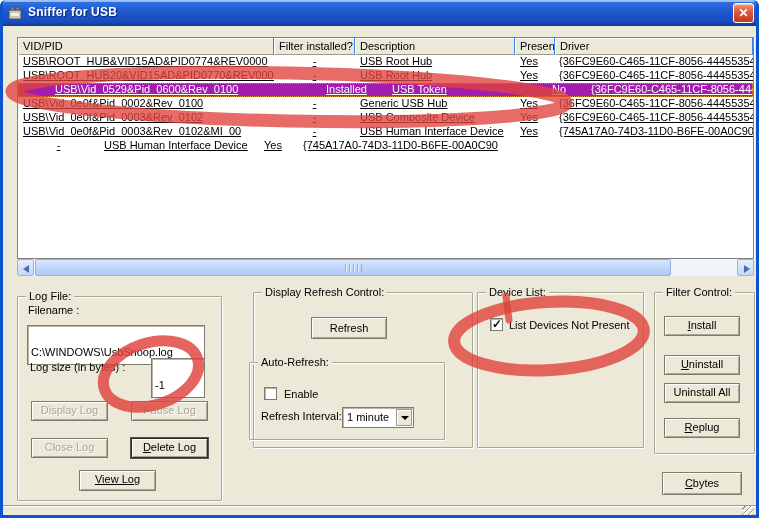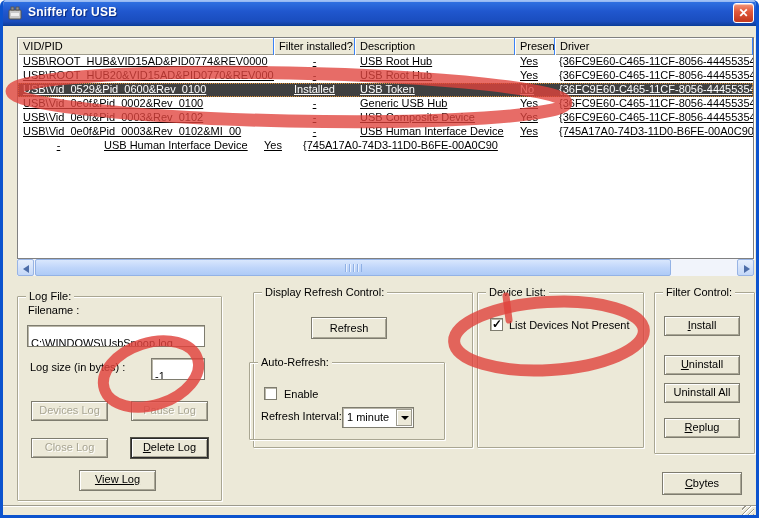--- a/index.html
+++ b/index.html
@@ -32,21 +32,21 @@
     white-space:nowrap; overflow:hidden; cursor:pointer; }
   .lv-body { position:absolute; left:0; top:17px; right:0; bottom:0; background:#fff; }
   .lv-row { display:flex; height:14px; line-height:13px; white-space:nowrap; cursor:default;text-decoration:underline; }
   .lv-row .c { overflow:hidden; white-space:nowrap; }
   .c1 { width:256px; padding-left:5px; }
   .c2 { width:81px; text-align:center; }
   .c3 { width:160px; padding-left:5px; }
   .c4 { width:40px; padding-left:5px; }
   .c5 { flex:1; padding-left:4px; }
   .w1 { width:256px; } .w2 { width:81px; } .w3 { width:160px; } .w4 { width:40px; } .w5 { flex:1; }
-  .lv-row.sel { background:#404040; color:#fff; outline:1px dotted #DD9033; outline-offset:-1px; }
+  .lv-row.sel { background:#a21caf; color:#fff; outline:1px dotted #DD9033; outline-offset:-1px;padding-left:32px; }
 
   
   .hscroll { position:absolute; left:14px; top:259px; width:737px; height:17px; background:#F1F4FB; }
   .sb-btn { position:absolute; top:0; width:17px; height:17px; border:1px solid #98B4E4; border-radius:2px;
     background:linear-gradient(180deg,#E6EEFC,#C4D8F8); cursor:pointer; }
   .sb-left { left:0; } .sb-right { right:0; }
   .sb-btn i { position:absolute; top:4.5px; width:0; height:0; border-style:solid; }
   .sb-left i { left:5px; border-width:4px 6px 4px 0; border-color:transparent #4D6DA8 transparent transparent; }
   .sb-right i { left:6px; border-width:4px 0 4px 6px; border-color:transparent transparent transparent #4D6DA8; }
   .sb-thumb { position:absolute; left:18px; top:0; width:636px; height:17px; border:1px solid #93B2E5; border-radius:2px;
@@ -62,21 +62,21 @@
   .g-log     { left:14px;  top:296px; width:205px; height:205px; }
   .g-refresh { left:250px; top:292px; width:220px; height:156px; }
   .g-auto    { left:246px; top:362px; width:196px; height:78px; }
   .g-devices { left:474px; top:292px; width:167px; height:156px; }
   .g-filter  { left:651px; top:292px; width:101px; height:162px; }
 
   .lbl { position:absolute; white-space:nowrap; }
 
   
   .textbox { position:absolute; background:#fff; border:1px solid #7E7C6F;
-    box-shadow:inset 1px 1px 0 #B9B6A8; padding:10px 3px; line-height:14px; white-space:nowrap; overflow:hidden; }
+    box-shadow:inset 1px 1px 0 #B9B6A8; padding:19px 3px; line-height:14px; white-space:nowrap; overflow:hidden; }
   .tb-filename { left:24px; top:325px; width:178px; height:21px; }
   .tb-logsize  { left:148px; top:358px; width:54px; height:21px; }
 
   .btn { position:absolute; background:#ECE9D8; border:1px solid #7E7C6F; text-align:center;
     box-shadow:inset 1px 1px 0 #fff, inset -1px -1px 0 #A9A695; cursor:pointer; line-height:17px; }
   .btn.disabled { color:#A8A593; text-shadow:1px 1px 0 #fff; cursor:default; }
   .btn.default { border-color:#2B2B2B; box-shadow:inset 1px 1px 0 #fff, inset -1px -1px 0 #A9A695, 0 0 0 1px #55534A; }
   .u { text-decoration:underline; }
 
   .b-resume { left:28px;  top:401px; width:77px; height:20px; }
@@ -204,21 +204,21 @@
       </div>
   </div>
 
   <div class="group g-log">
     <span class="group-label">Log File:</span>
   </div>
   <div class="lbl" style="left:25px; top:304px;">Filename :</div>
   <div class="textbox tb-filename">C:\WINDOWS\UsbSnoop.log</div>
   <div class="lbl" style="left:27px; top:361px;">Log size (in bytes) :</div>
   <div class="textbox tb-logsize">-1</div>
-  <div class="btn disabled b-resume">Devices Log</div>
+  <div class="btn disabled b-resume">Display Log</div>
   <div class="btn disabled b-pause">Pause Log</div>
   <div class="btn disabled b-closelog">Close Log</div>
   <div class="btn default b-delete"><span class="u">D</span><span>elete Log</span></div>
   <div class="btn b-view"><span class="u">V</span><span>iew Log</span></div>
 
   <div class="group g-refresh">
     <span class="group-label">Display Refresh Control:</span>
   </div>
   <div class="btn b-refresh" style="line-height:20px;">Refresh</div>
   <div class="group g-auto">

